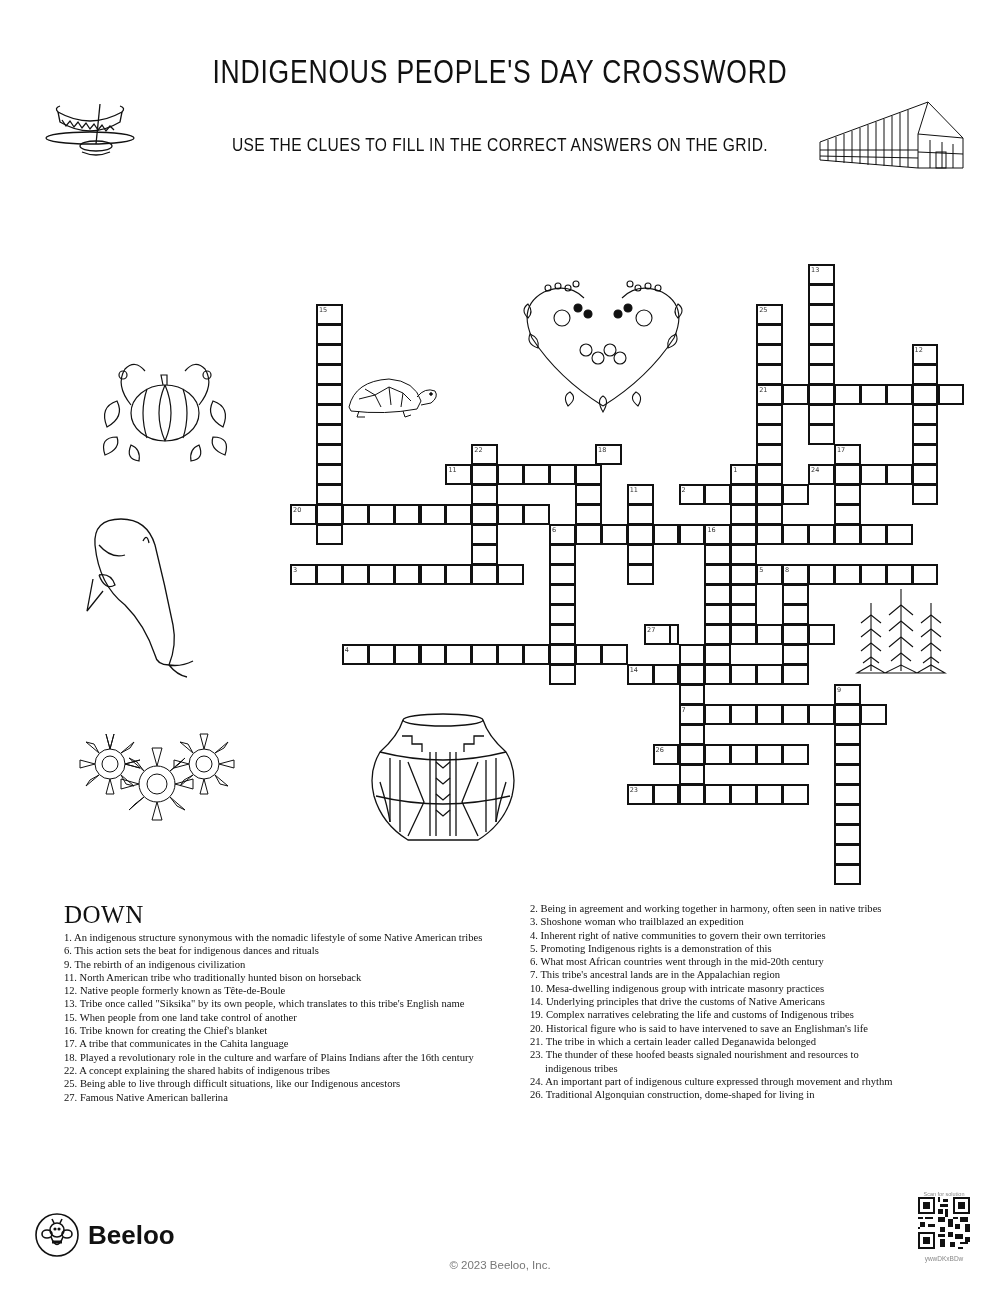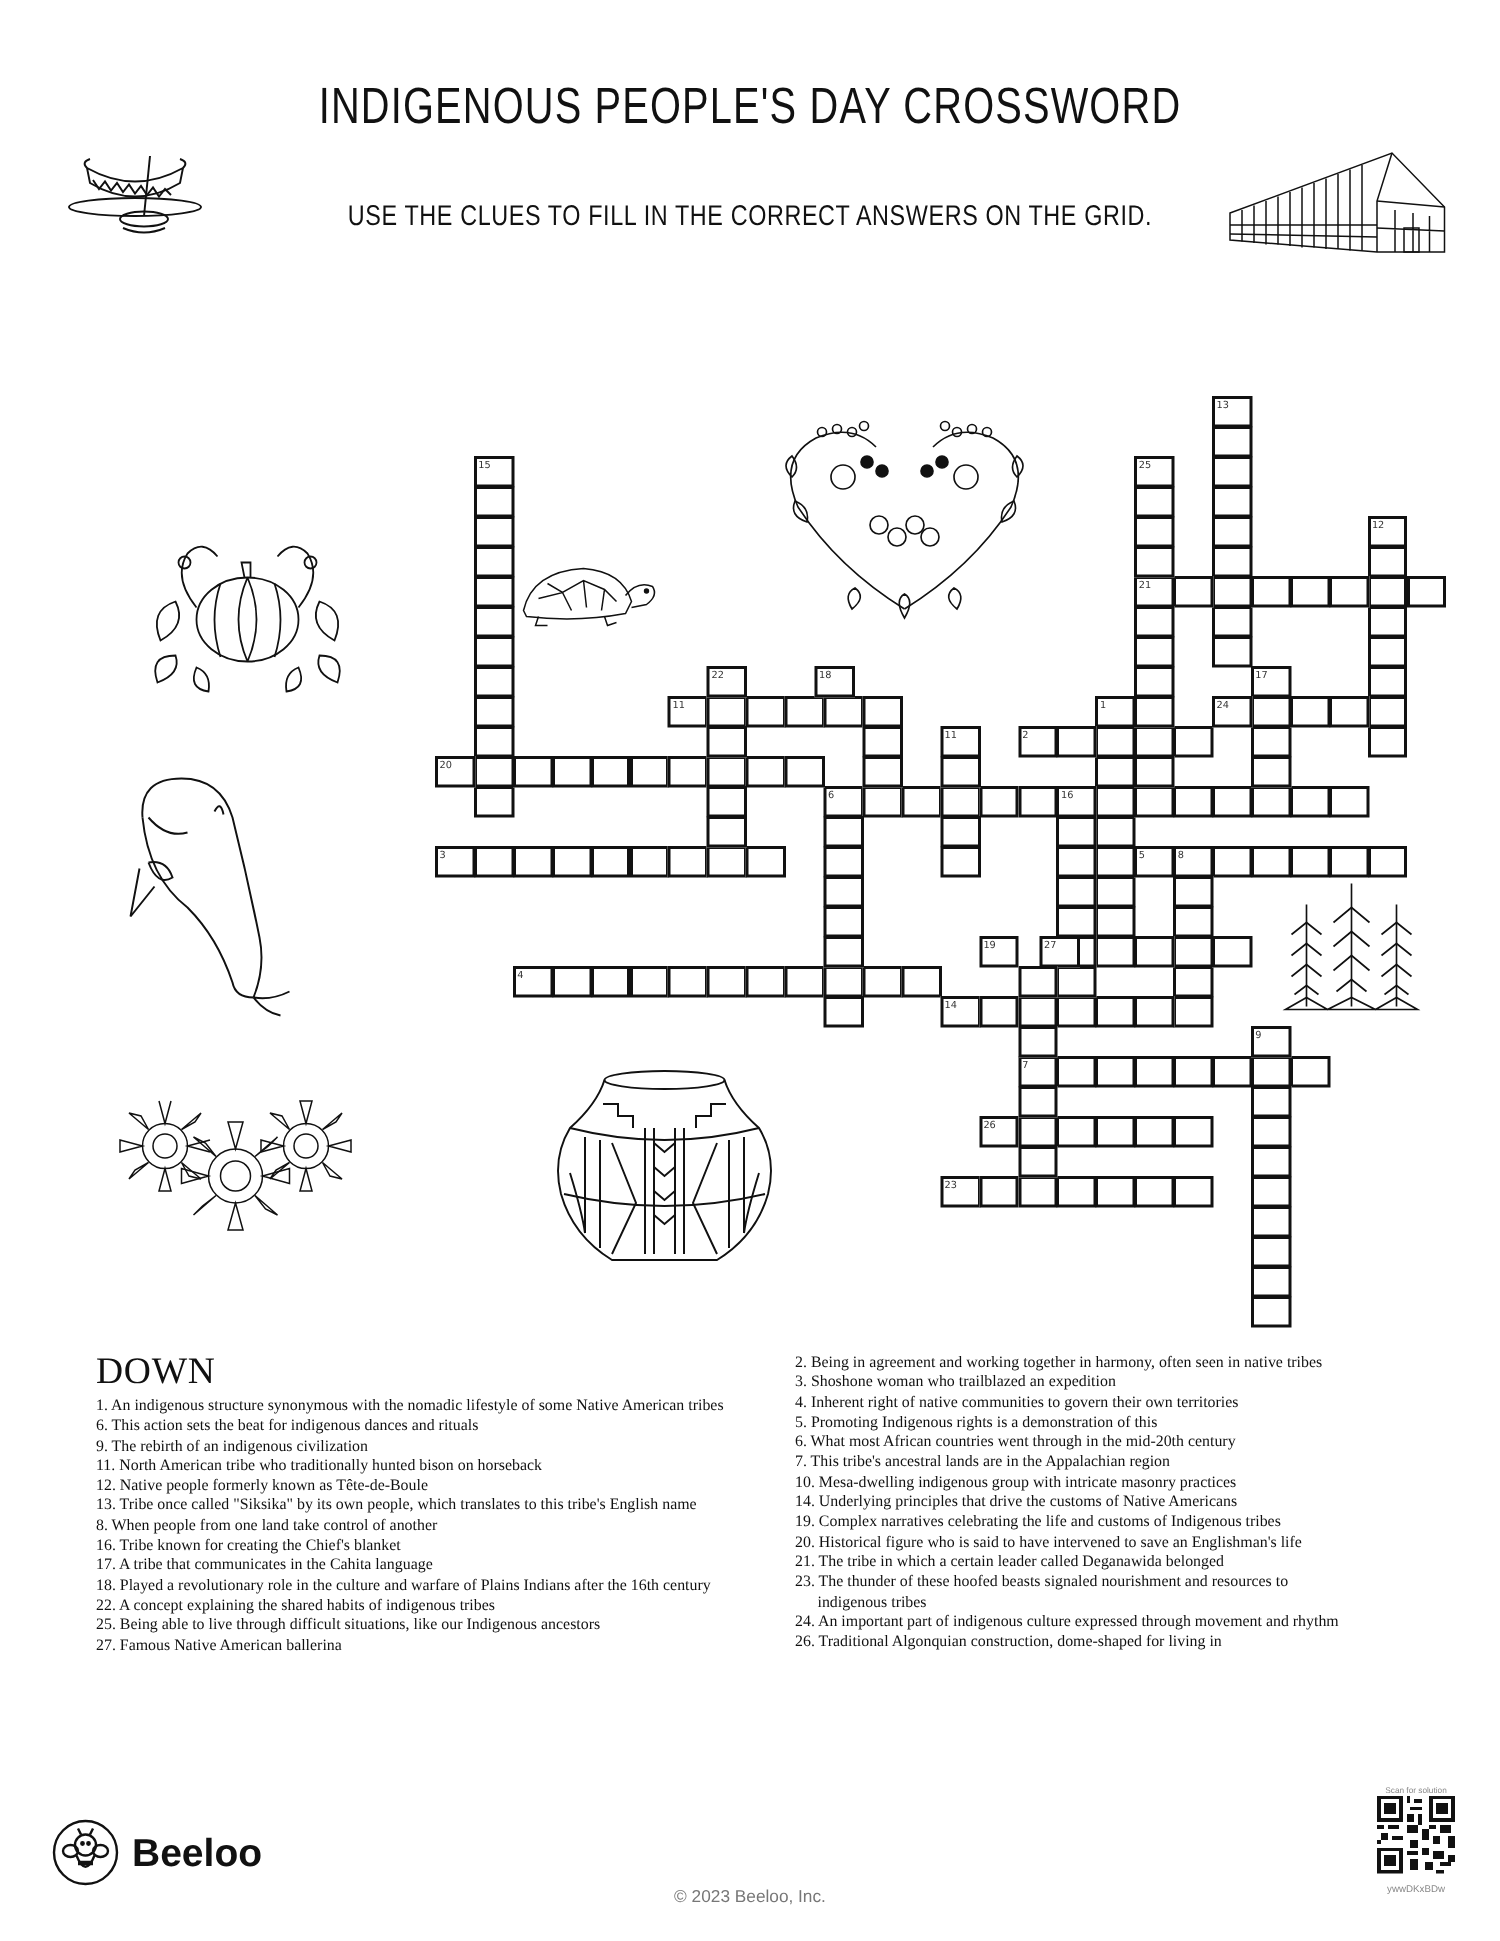--- a/index.html
+++ b/index.html
@@ -308,29 +308,29 @@
     <div class="cell" style="left: 704.4px; top: 584px;"></div>
     <div class="cell" style="left: 704.4px; top: 604px;"></div>
     <div class="cell" style="left: 704.4px; top: 624px;"></div>
     <div class="cell" style="left: 704.4px; top: 644px;"></div>
     <div class="cell" style="left: 833.9px; top: 444px;">
       <span class="num">17</span>
     </div>
     <div class="cell" style="left: 833.9px; top: 464px;"></div>
     <div class="cell" style="left: 833.9px; top: 484px;"></div>
     <div class="cell" style="left: 833.9px; top: 504px;"></div>
-    <div class="cell" style="left: 543px; top: 444px;">
+    <div class="cell" style="left: 595px; top: 444px;">
       <span class="num">18</span>
     </div>
     <div class="cell" style="left: 574.9px; top: 484px;"></div>
     <div class="cell" style="left: 574.9px; top: 504px;"></div>
     <div class="cell" style="left: 652.6px; top: 624px;">
       <span class="num">19</span>
     </div>
-    <div class="cell" style="left: 693px; top: 624px;">
+    <div class="cell" style="left: 644px; top: 624px;">
       <span class="num">27</span>
     </div>
     <div class="cell" style="left: 756.2px; top: 624px;"></div>
     <div class="cell" style="left: 808px; top: 624px;"></div>
     <div class="cell" style="left: 290px; top: 504px;">
       <span class="num">20</span>
     </div>
     <div class="cell" style="left: 341.8px; top: 504px;"></div>
     <div class="cell" style="left: 367.7px; top: 504px;"></div>
     <div class="cell" style="left: 393.6px; top: 504px;"></div>
@@ -394,21 +394,21 @@
 
 <div class="clues" style="left:64px;width:420px;">
   <h2>DOWN</h2>
   <div id="down-list">
       <p class="clue">1. An indigenous structure synonymous with the nomadic lifestyle of some Native American tribes</p>
       <p class="clue">6. This action sets the beat for indigenous dances and rituals</p>
       <p class="clue">9. The rebirth of an indigenous civilization</p>
       <p class="clue">11. North American tribe who traditionally hunted bison on horseback</p>
       <p class="clue">12. Native people formerly known as Tête-de-Boule</p>
       <p class="clue">13. Tribe once called "Siksika" by its own people, which translates to this tribe's English name</p>
-      <p class="clue">8. When people from one land take control of another</p>
+      <p class="clue">15. When people from one land take control of another</p>
       <p class="clue">16. Tribe known for creating the Chief's blanket</p>
       <p class="clue">17. A tribe that communicates in the Cahita language</p>
       <p class="clue">18. Played a revolutionary role in the culture and warfare of Plains Indians after the 16th century</p>
       <p class="clue">22. A concept explaining the shared habits of indigenous tribes</p>
       <p class="clue">25. Being able to live through difficult situations, like our Indigenous ancestors</p>
       <p class="clue">27. Famous Native American ballerina</p>
     </div>
 </div>
 
 <div class="clues" style="left:530px;width:372px;">

